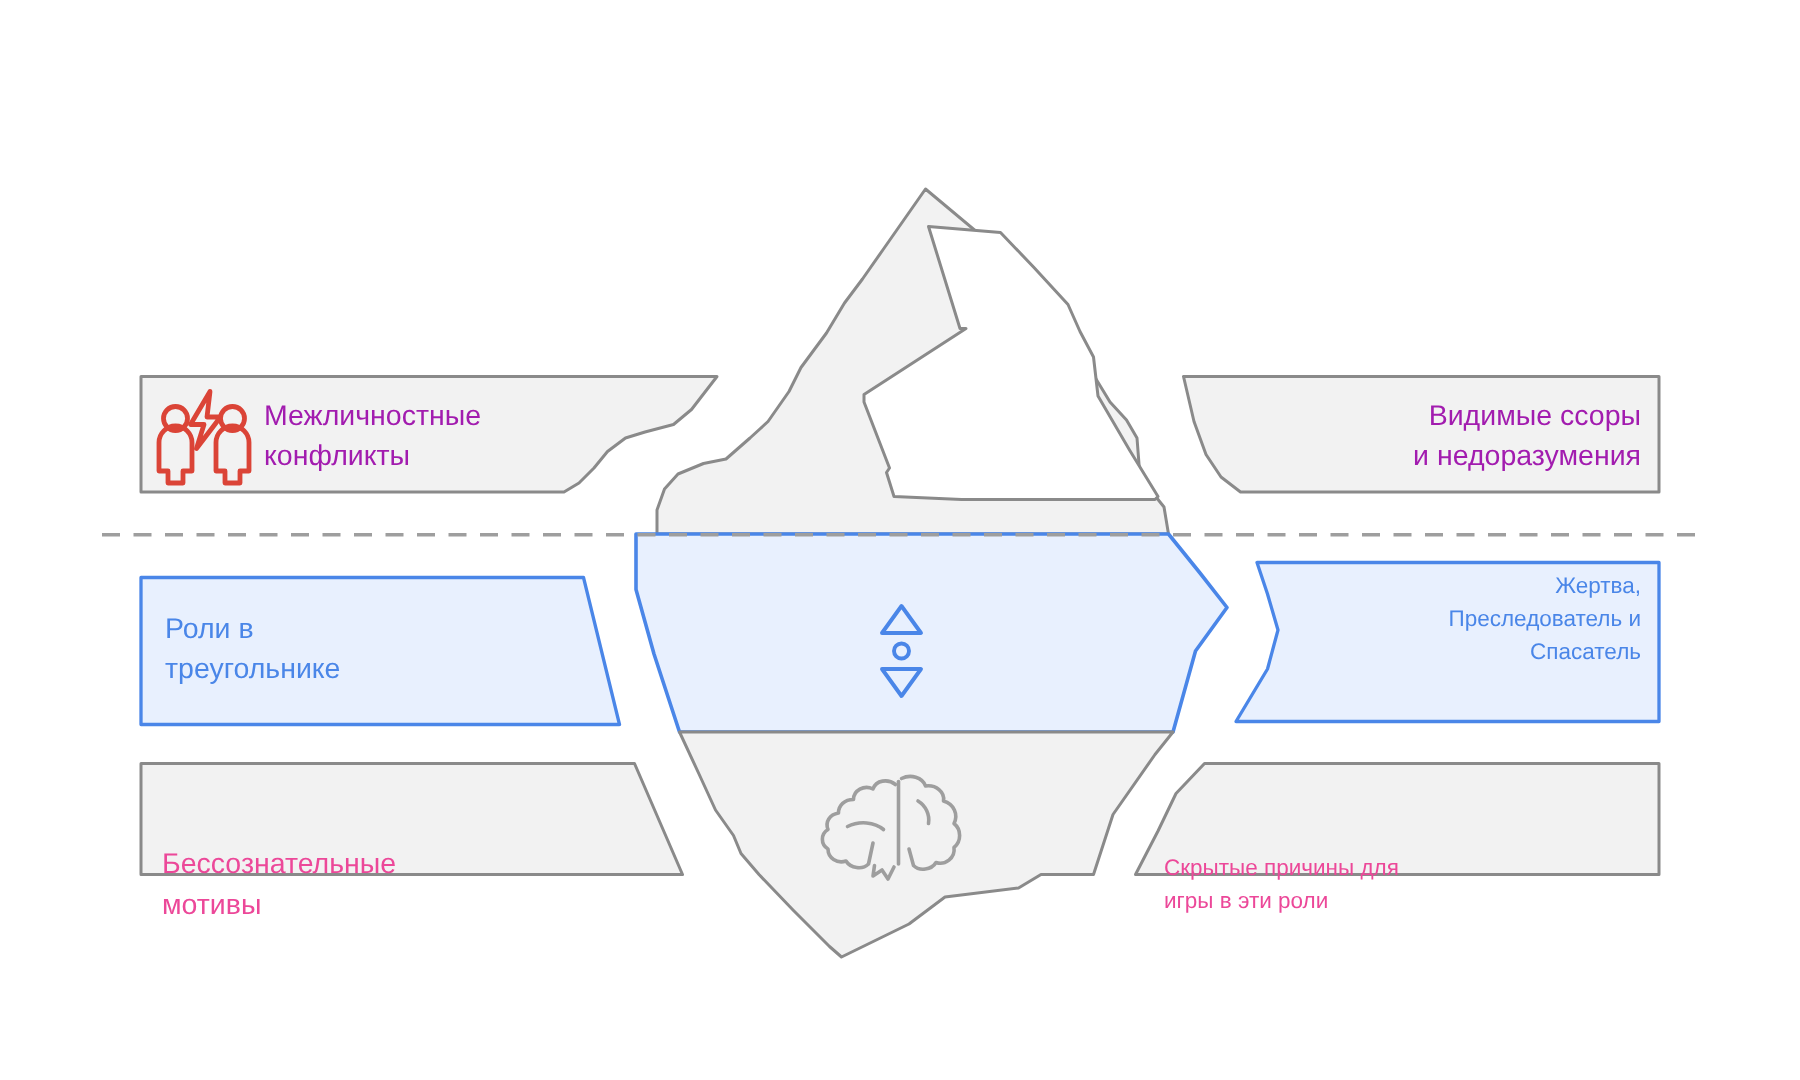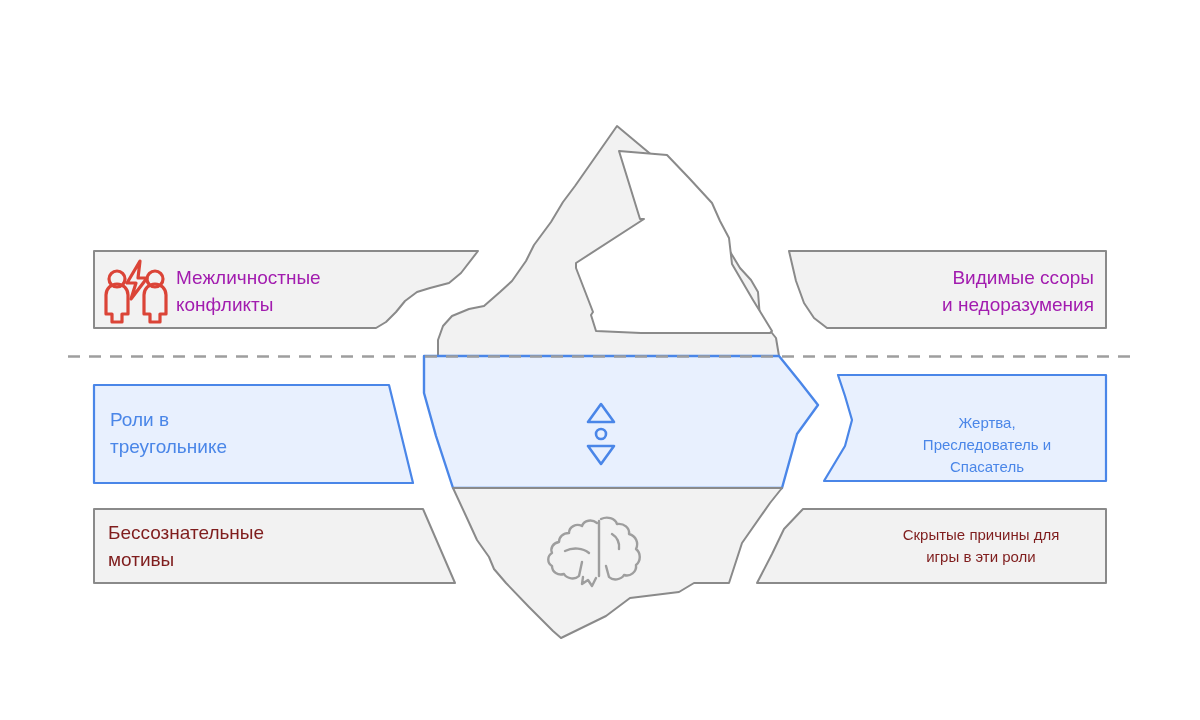--- a/index.html
+++ b/index.html
@@ -30,37 +30,37 @@
 
   
   .lbl-text {
     position: absolute;
     font-size: 19px;
     line-height: 27px;
     white-space: pre-line;
   }
   .lbl-text.red   { color: #a21caf; }
   .lbl-text.blue  { color: #4A86E8; }
-  .lbl-text.gray  { color: #7f1d1d; }
+  .lbl-text.gray  { color: #ec4899; margin-top: 44px; }
   .lbl-text.small { font-size: 15px; line-height: 22px; }
   .align-left  { text-align: left; }
   .align-right { text-align: right; }
 
   
   #t-tl { left: 176px; top: 264px; width: 230px; }
   
   #t-tr { left: 830px; top: 264px; width: 264px; text-align: right; }
   
   #t-ml { left: 110px; top: 406px; width: 250px; }
   
-  #t-mr { left: 880px; top: 412px; width: 214px; text-align: center; }
+  #t-mr { left: 880px; top: 380px; width: 214px; text-align: right; }
   
   #t-bl { left: 108px; top: 519px; width: 280px; }
   
-  #t-br { left: 844px; top: 524px; width: 274px; text-align: center; }
+  #t-br { left: 776px; top: 524px; width: 274px; text-align: left; }
 </style>
 </head>
 <body>
 
 <div id="stage">
 
   <svg class="layer" viewBox="0 0 1200 720" xmlns="http://www.w3.org/2000/svg">
 
     <g>
       <path d="M 617 126

